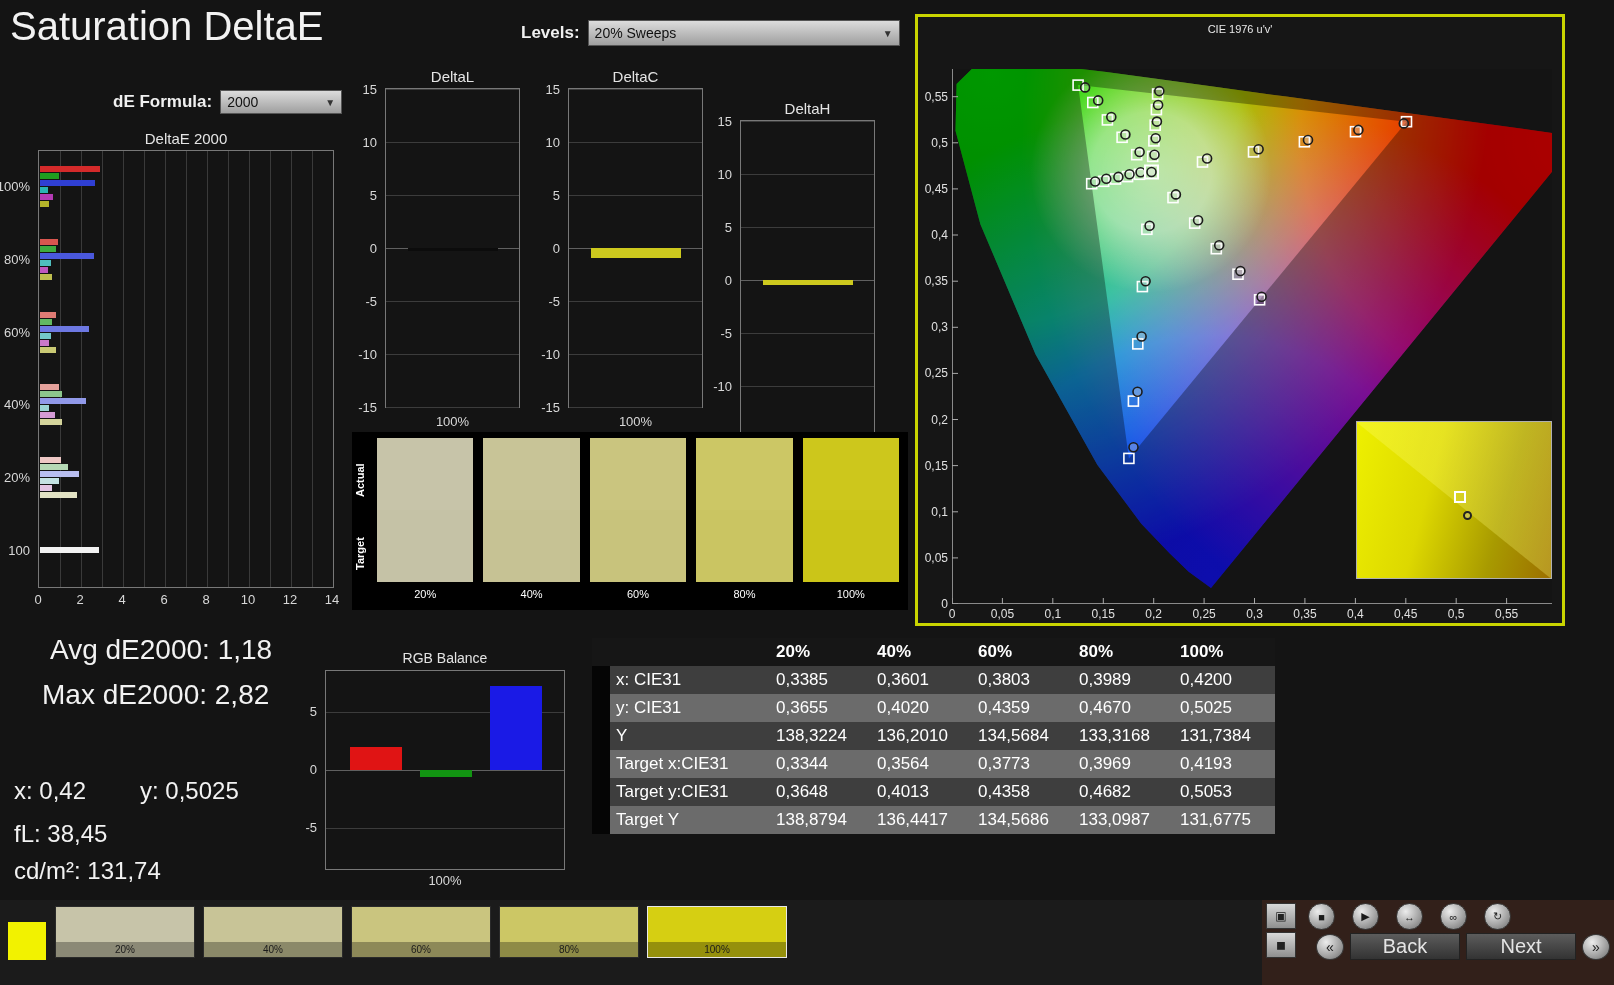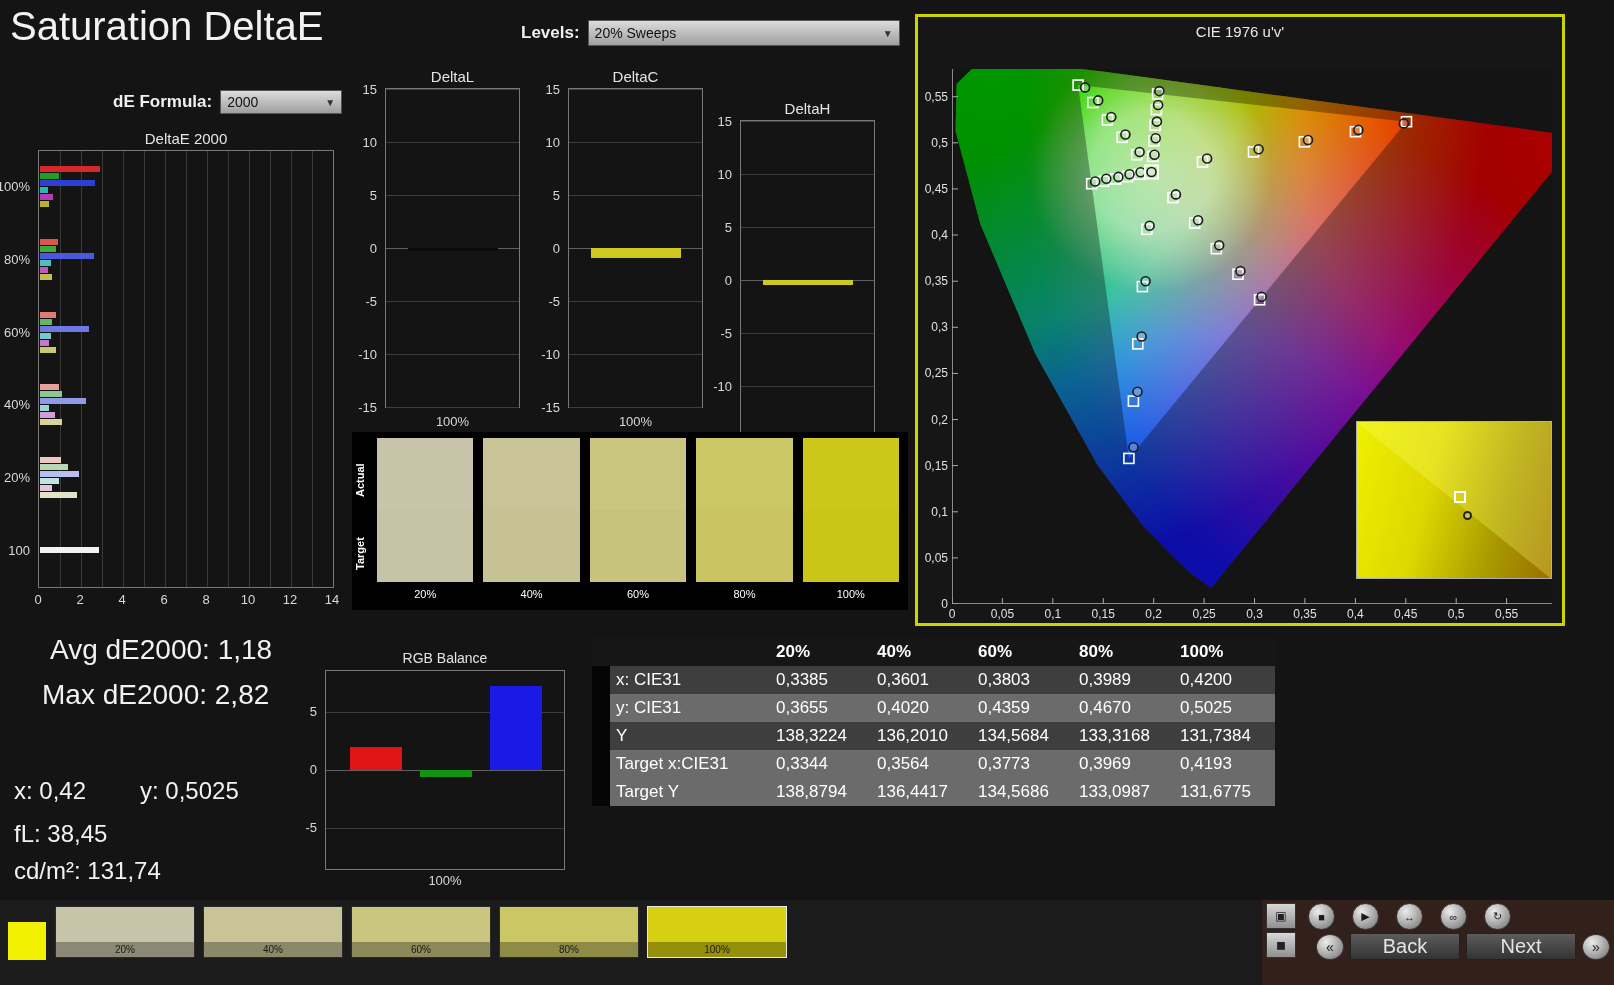--- a/index.html
+++ b/index.html
@@ -46,21 +46,21 @@
 #strip-label-actual{top:6px;height:72px;}
 #strip-label-target{top:80px;height:72px;}
 #swatch-cols{flex:1;display:flex;}
 .swatch-col{flex:1;margin:0 5px;display:flex;flex-direction:column;}
 .sw-actual{height:72px;}
 .sw-target{height:72px;}
 .sw-label{height:24px;display:flex;align-items:center;justify-content:center;font-size:11px;color:#fff;background:#000;}
 
 
 #cie-panel{position:absolute;left:915px;top:14px;width:650px;height:612px;background:#161616;border:3px solid #c9d400;}
-.cie-title{position:absolute;top:6px;left:0;width:100%;text-align:center;font-size:15px;color:#e8e8e8;}
+.cie-title{position:absolute;top:6px;left:0;width:100%;text-align:center;font-size:11px;color:#e8e8e8;}
 #cie-svg{position:absolute;left:34px;top:52px;background:#141414;}
 #cie-yticks{position:absolute;left:2px;top:52px;width:28px;height:535px;}
 .cie-ylab{position:absolute;right:0;transform:translateY(-50%);font-size:12px;color:#e0e0e0;}
 #cie-xticks{position:absolute;left:34px;top:590px;width:600px;height:16px;}
 .cie-xlab{position:absolute;top:0;transform:translateX(-50%);font-size:12px;color:#e0e0e0;}
 #cie-inset{position:absolute;left:438px;top:404px;width:196px;height:158px;border:1px solid #b0b0b0;
  background:linear-gradient(105deg,#eef000 0%,#ddd800 38%,#a89a00 72%,#9c6f00 100%);}
 #cie-inset .diag{position:absolute;inset:0;background:linear-gradient(to top right,transparent 49.6%,rgba(255,255,120,0.28) 50%);}
 .inset-square{position:absolute;width:12px;height:12px;border:2px solid #fff;}
 .inset-circle{position:absolute;width:9px;height:9px;border:2px solid #222;border-radius:50%;background:rgba(240,240,240,.3);}
@@ -532,20 +532,29 @@
         </tr>
         <tr class="even">
           <td class="col-stripe"></td>
           <td class="row-label">Target x:CIE31</td>
           <td class="cell">0,3344</td>
           <td class="cell">0,3564</td>
           <td class="cell">0,3773</td>
           <td class="cell">0,3969</td>
           <td class="cell">0,4193</td>
         </tr>
+        <tr class="odd">
+          <td class="col-stripe"></td>
+          <td class="row-label">Target y:CIE31</td>
+          <td class="cell">0,3648</td>
+          <td class="cell">0,4013</td>
+          <td class="cell">0,4358</td>
+          <td class="cell">0,4682</td>
+          <td class="cell">0,5053</td>
+        </tr>
         <tr class="even">
           <td class="col-stripe"></td>
           <td class="row-label">Target Y</td>
           <td class="cell">138,8794</td>
           <td class="cell">136,4417</td>
           <td class="cell">134,5686</td>
           <td class="cell">133,0987</td>
           <td class="cell">131,6775</td>
         </tr>
       </tbody>

